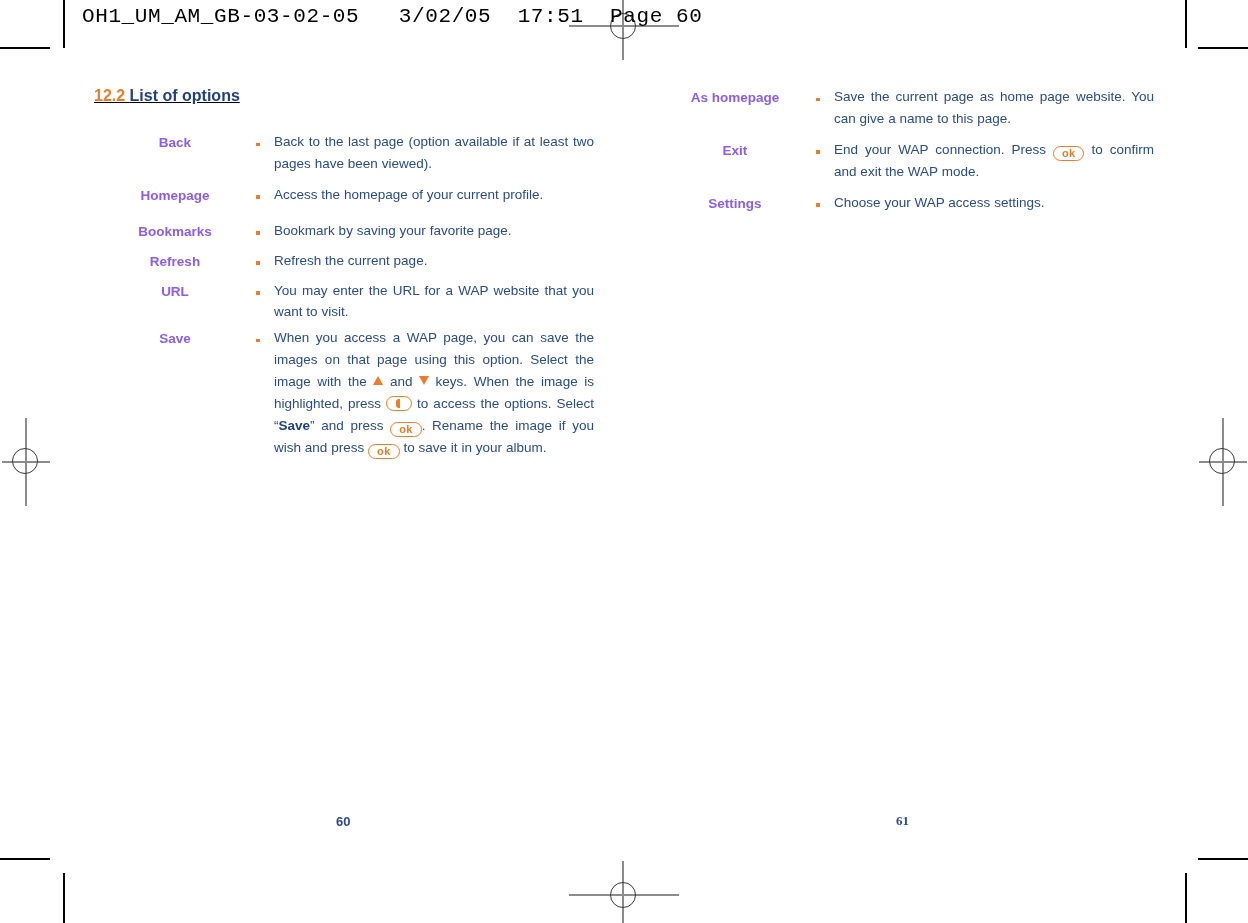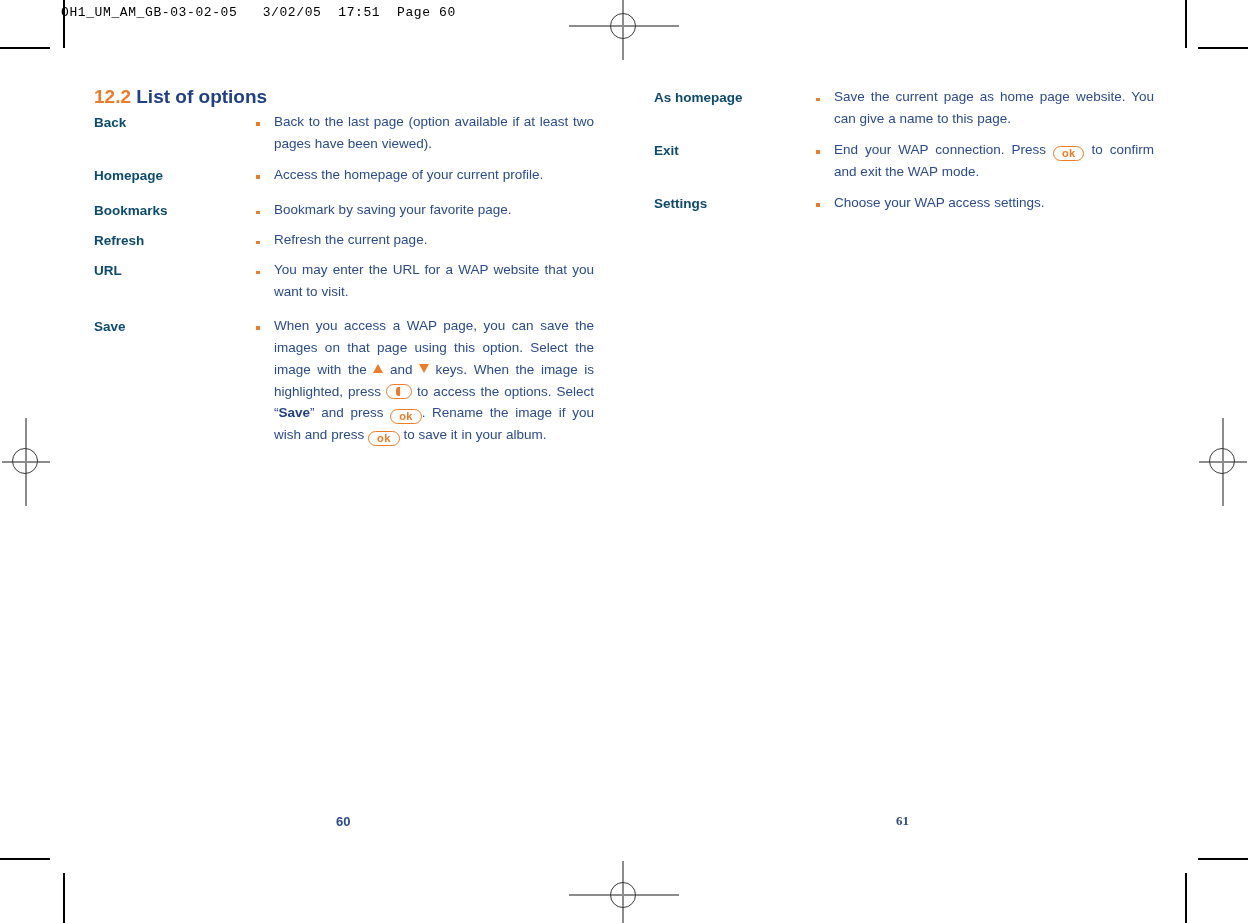--- a/index.html
+++ b/index.html
@@ -68,24 +68,24 @@
     width: 110px;
   }
   .reg-mark.wide .rm-c {
     left: 41px;
     top: 21px;
   }
 
   
   .slug {
     position: absolute;
-    left: 61px;
+    left: 82px;
     top: 5px;
     font-family: "Liberation Mono", "DejaVu Sans Mono", monospace;
-    font-size: 13px;
+    font-size: 21px;
     letter-spacing: 0.6px;
     color: #000000;
     white-space: pre;
   }
 
   
   .page {
     position: absolute;
     left: 0;
     top: 0;
@@ -93,42 +93,44 @@
     height: 923px;
   }
   .column {
     position: absolute;
     top: 86px;
   }
   .col-left  { left: 94px;  width: 500px; }
   .col-right { left: 654px; width: 500px; }
 
   .section-head {
-    margin: 0 0 2px 0;
-    font-size: 19px;
+    margin: 0 0 26px 0;
+    font-size: 16px;
     font-weight: bold;
     line-height: 1.2;
     white-space: nowrap;
+    text-decoration: underline;
   }
   .sec-num   { color: #EE7B25; }
   .sec-title { color: #1F3F87; }
 
   
   .opt-row {
     display: flex;
     align-items: flex-start;
     margin-bottom: 3px;
   }
   .opt-label {
     flex: 0 0 auto;
     font-size: 13.5px;
     font-weight: bold;
-    color: #0c4a6e;
+    color: #8b5cf6;
     line-height: 1.62;
     padding-top: 1px;
+    text-align: center;
   }
   .col-left  .opt-label { width: 162px; }
   .col-right .opt-label { width: 162px; }
 
   .opt-bullet {
     flex: 0 0 auto;
     width: 18px;
     line-height: 1.62;
     padding-top: 1px;
   }
@@ -146,21 +148,21 @@
     line-height: 1.62;
     text-align: justify;
     text-justify: inter-word;
     word-spacing: 0.1px;
   }
   .opt-desc.nojust { text-align: left; }
   .opt-desc b { color: #1F3F87; font-weight: bold; }
 
   
   .gap-sm { margin-bottom: 9px; }
-  .gap-md { margin-bottom: 12px; }
+  .gap-md { margin-bottom: 4px; }
 
   
   .key {
     display: inline-block;
     vertical-align: -3px;
     border: 1.4px solid #EE7B25;
     border-radius: 9px;
     height: 13px;
     line-height: 12px;
     padding: 0 8px;

